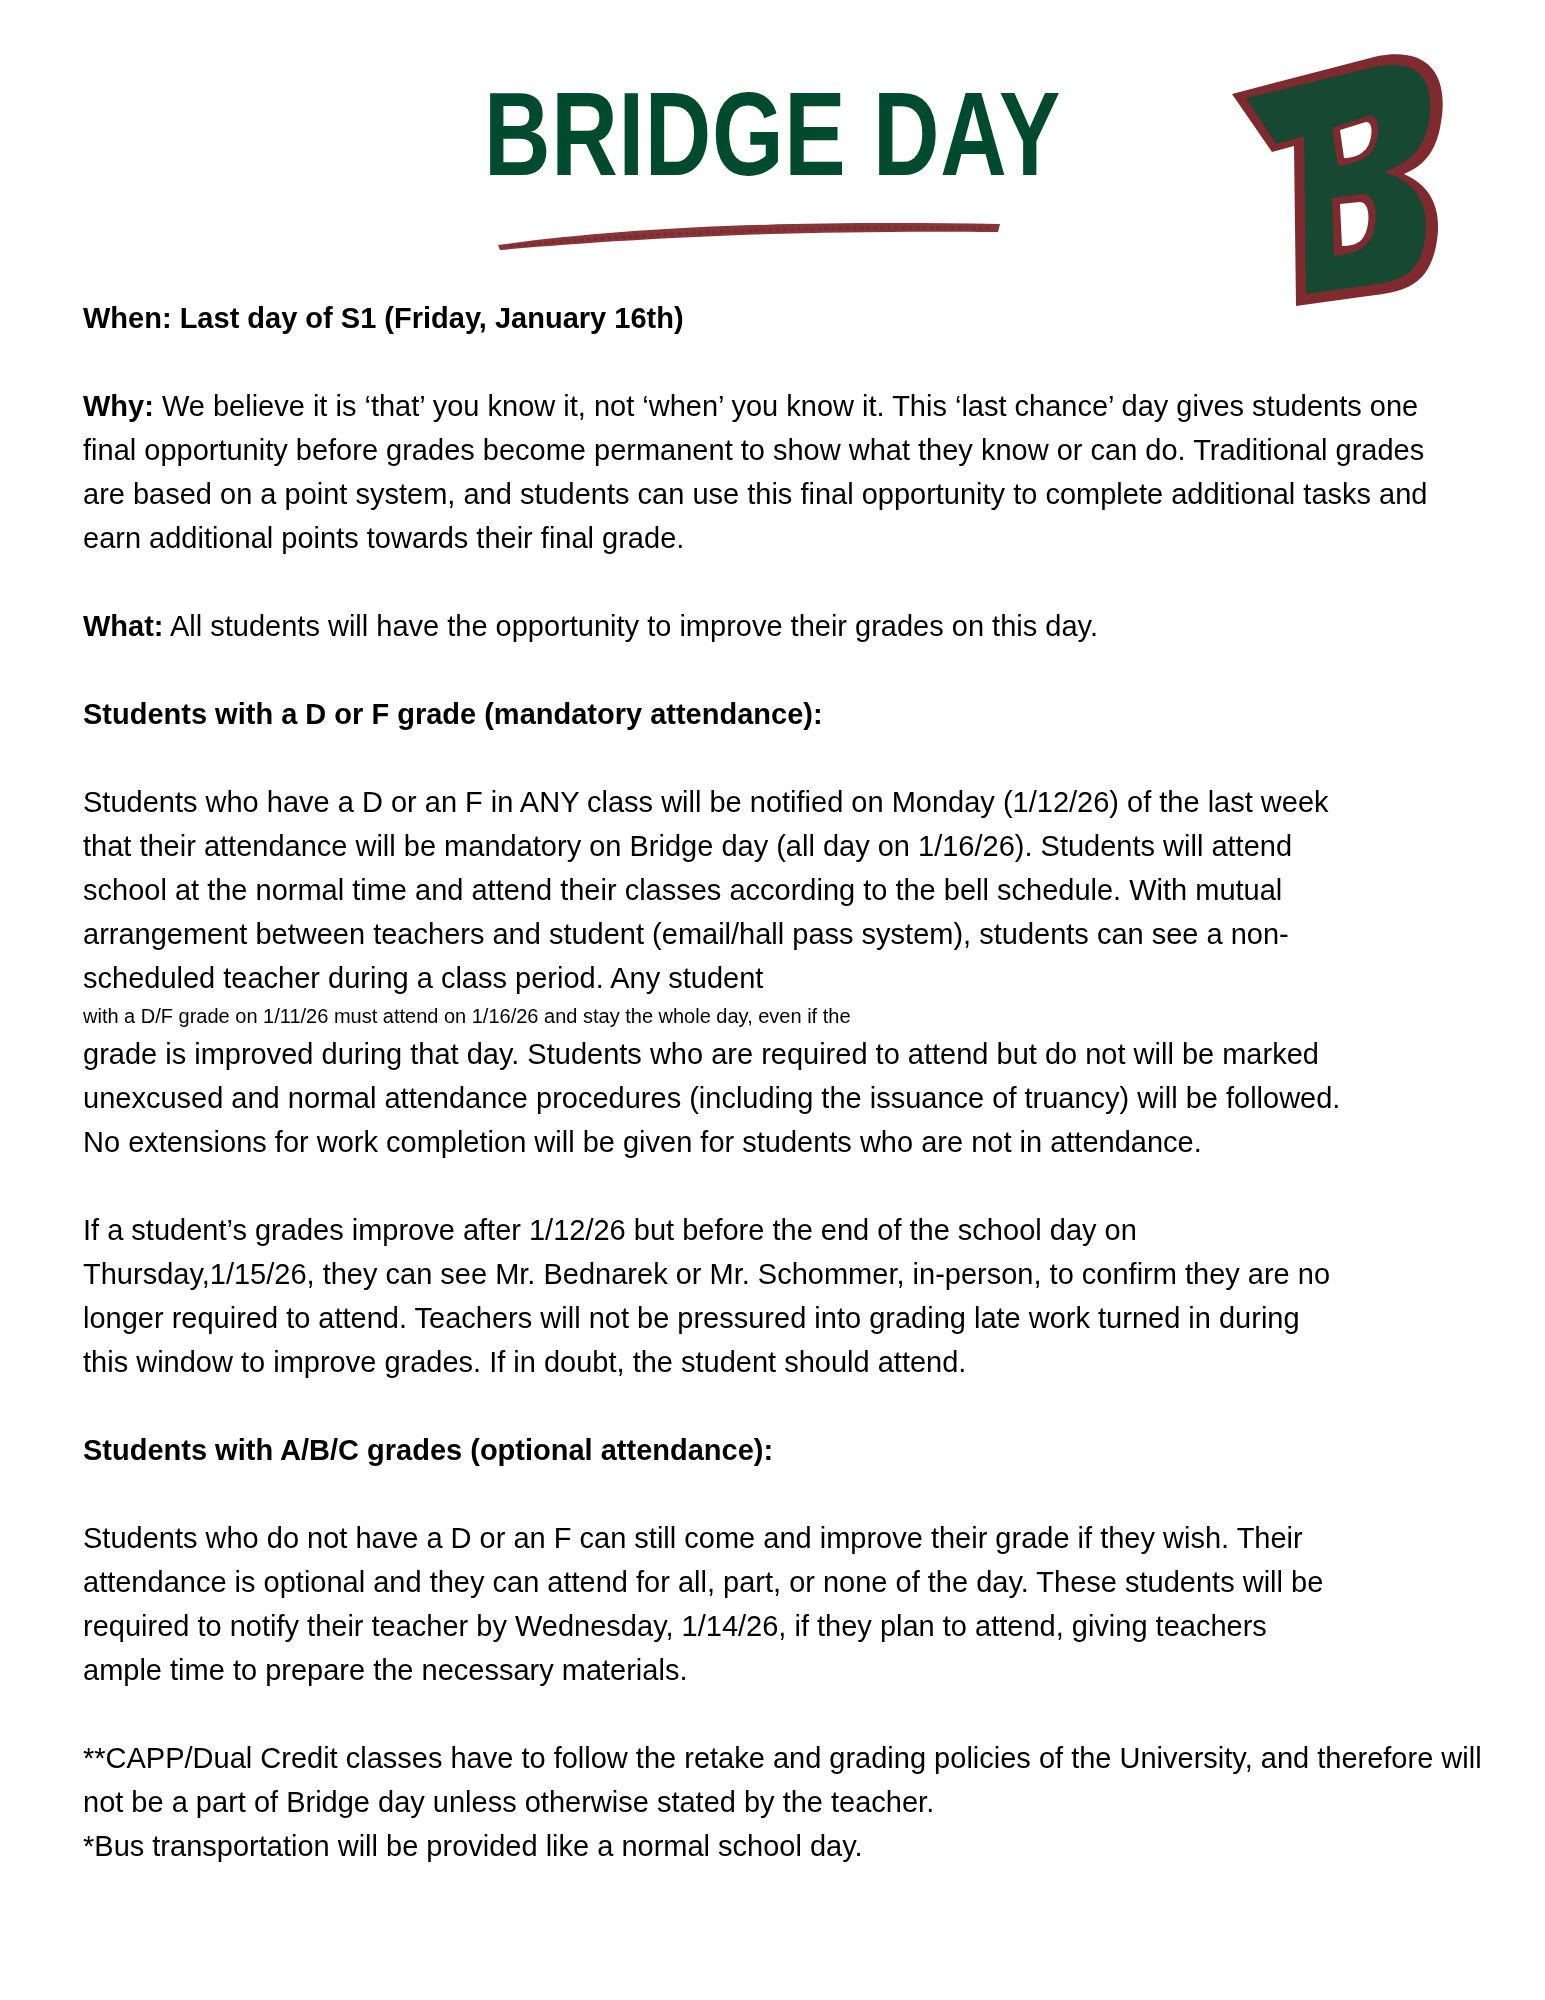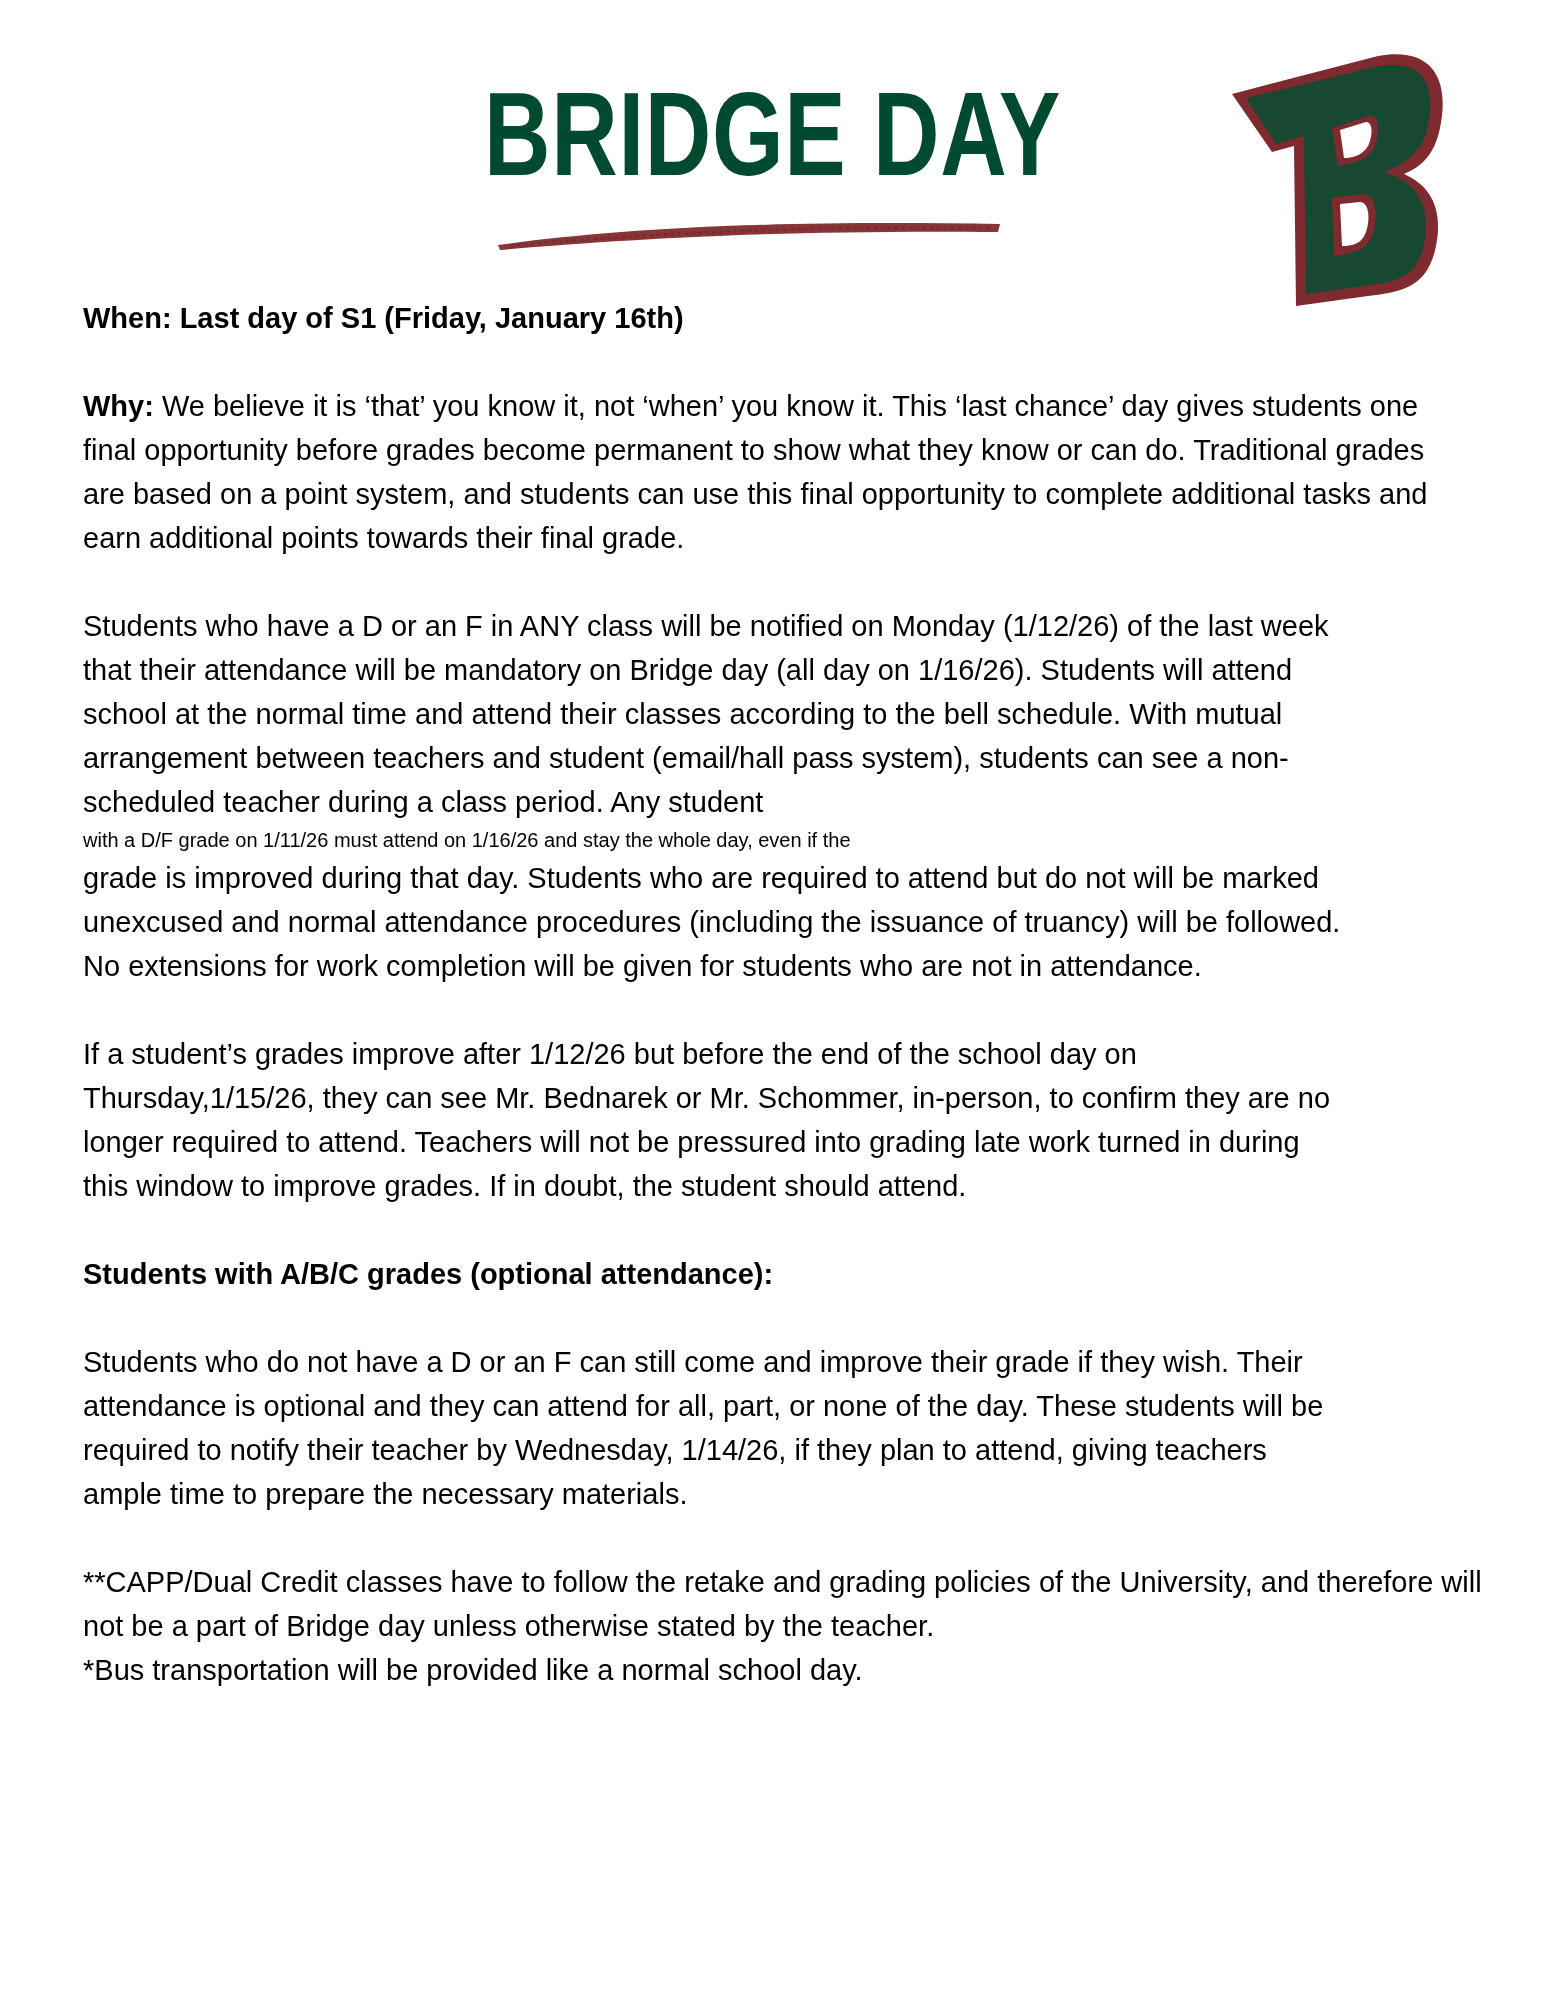--- a/index.html
+++ b/index.html
@@ -42,21 +42,26 @@
   <p>
     <span class="b">When:</span>
     <span class="b">Last day of S1 (Friday, January 16th)</span>
   </p>
 
   <p>
     <span class="b">Why:</span>
     <span>We believe it is ‘that’ you know it, not ‘when’ you know it. This ‘last chance’ day gives students one final opportunity before grades become permanent to show what they know or can do. Traditional grades are based on a point system, and students can use this final opportunity to complete additional tasks and earn additional points towards their final grade.</span>
   </p>
 
+  <p>
+    <span class="b">What:</span>
+    <span>All students will have the opportunity to improve their grades on this day.</span>
+  </p>
 
+  <p class="b">Students with a D or F grade (mandatory attendance):</p>
 
   <p class="narrow">
     <span>Students who have a D or an F in ANY class will be notified on Monday (1/12/26) of the last week that their attendance will be mandatory on Bridge day (all day on 1/16/26). Students will attend school at the normal time and attend their classes according to the bell schedule. With mutual arrangement between teachers and student (email/hall pass system), students can see a non-scheduled teacher during a class period. Any student</span>
     <span class="small">with a D/F grade on 1/11/26 must attend on 1/16/26 and stay the whole day, even if the</span>
     <span>grade is improved during that day. Students who are required to attend but do not will be marked unexcused and normal attendance procedures (including the issuance of truancy) will be followed. No extensions for work completion will be given for students who are not in attendance.</span>
   </p>
 
   <p class="narrow">If a student’s grades improve after 1/12/26 but before the end of the school day on Thursday,1/15/26, they can see Mr. Bednarek or Mr. Schommer, in-person, to confirm they are no longer required to attend. Teachers will not be pressured into grading late work turned in during this window to improve grades. If in doubt, the student should attend.</p>
 
   <p class="b">Students with A/B/C grades (optional attendance):</p>

